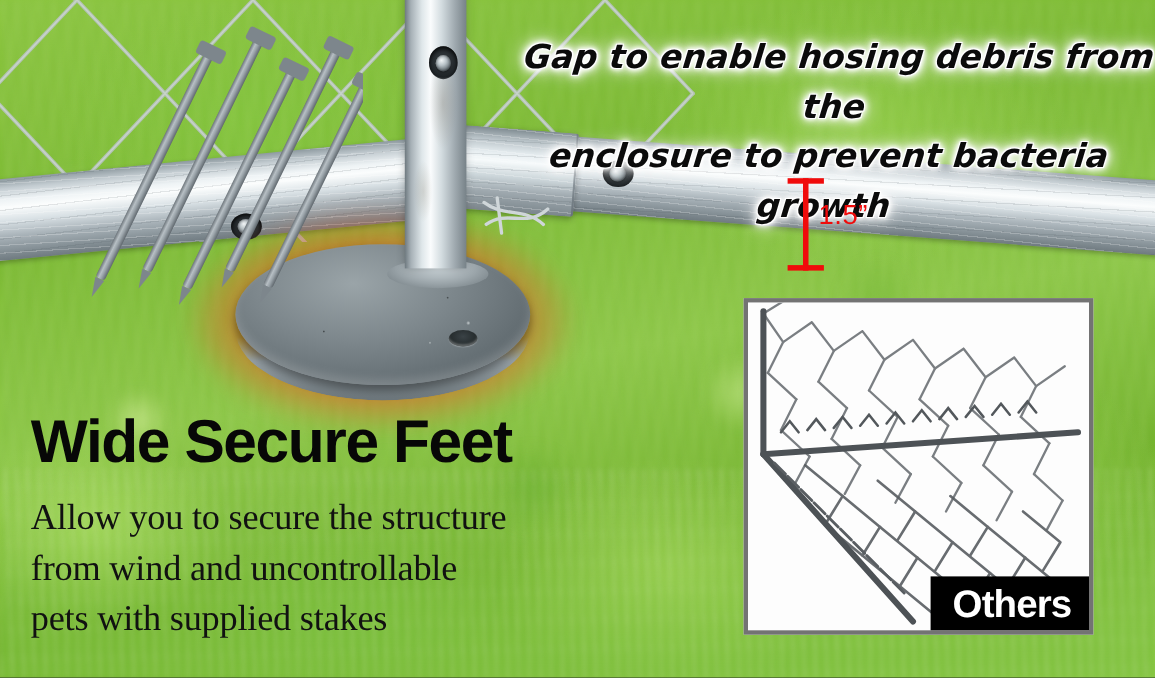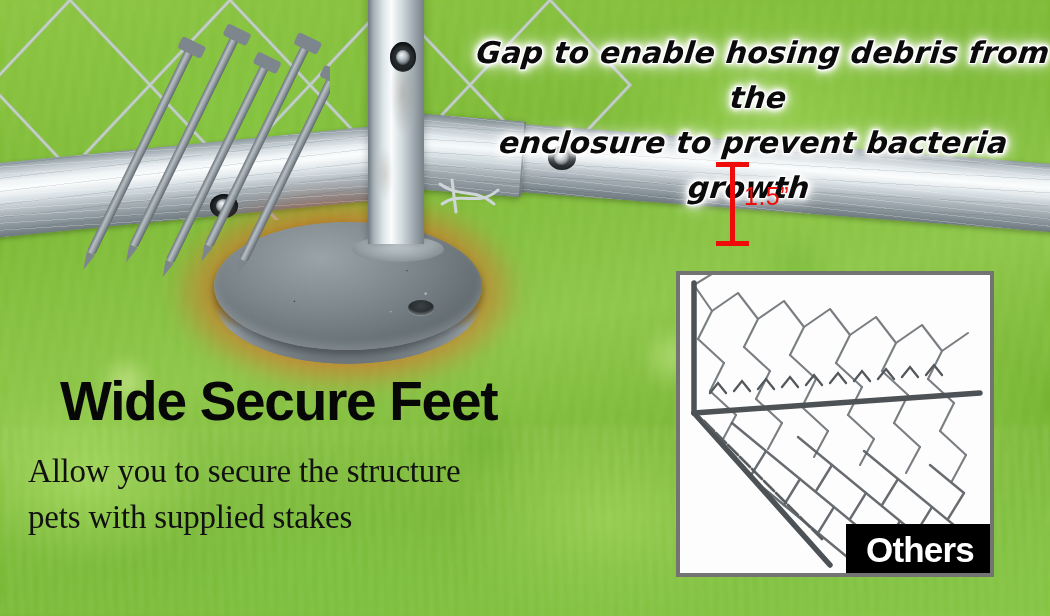--- a/index.html
+++ b/index.html
@@ -232,21 +232,20 @@
 
   
   .headline {
     position: absolute;
     left: 28px; top: 374px;
     font-size: 55px;
     font-weight: 700;
     color: #070707;
     letter-spacing: -1.3px;
     line-height: 1;
-    margin-left: 32px;
   }
   .subcopy {
     position: absolute;
     left: 28px; top: 448px;
     font-size: 33px;
     font-weight: 400;
     color: #111;
     line-height: 46px;
     letter-spacing: -.2px;
     font-family: Liberation Serif, serif;
@@ -390,20 +389,21 @@
     <div class="dim-cap top"></div>
     <div class="dim-line"></div>
     <div class="dim-cap bottom"></div>
     <div class="dim-label">1.5”</div>
   </div>
 
   <div class="headline">Wide Secure Feet</div>
 
   <div class="subcopy">
     <div>Allow you to secure the structure</div>
+    <div>from wind and uncontrollable</div>
     <div>pets with supplied stakes</div>
   </div>
 
   <div class="inset">
     <svg class="inset-mesh" viewBox="0 0 310 298" preserveAspectRatio="none">
       <rect x="0" y="0" width="310" height="298" fill="#fdfdfd"></rect>
       <g stroke="#6f7478" stroke-width="2.1" fill="none" stroke-linecap="round" opacity="0.92">
         <path d="M14 10 L40 -6 M14 10 L32 36 M32 36 L58 18 M58 18 L78 44 M78 44 L104 26 M104 26 L124 52 M124 52 L150 34 M150 34 L170 60 M170 60 L196 42 M196 42 L216 68 M216 68 L242 50 M242 50 L262 76 M262 76 L288 58"></path>
         <path d="M32 36 L18 64 M78 44 L64 72 M124 52 L110 80 M170 60 L156 88 M216 68 L202 96 M262 76 L248 104"></path>
         <path d="M18 64 L44 88 M64 72 L90 96 M110 80 L136 104 M156 88 L182 112 M202 96 L228 120 M248 104 L274 128"></path>

